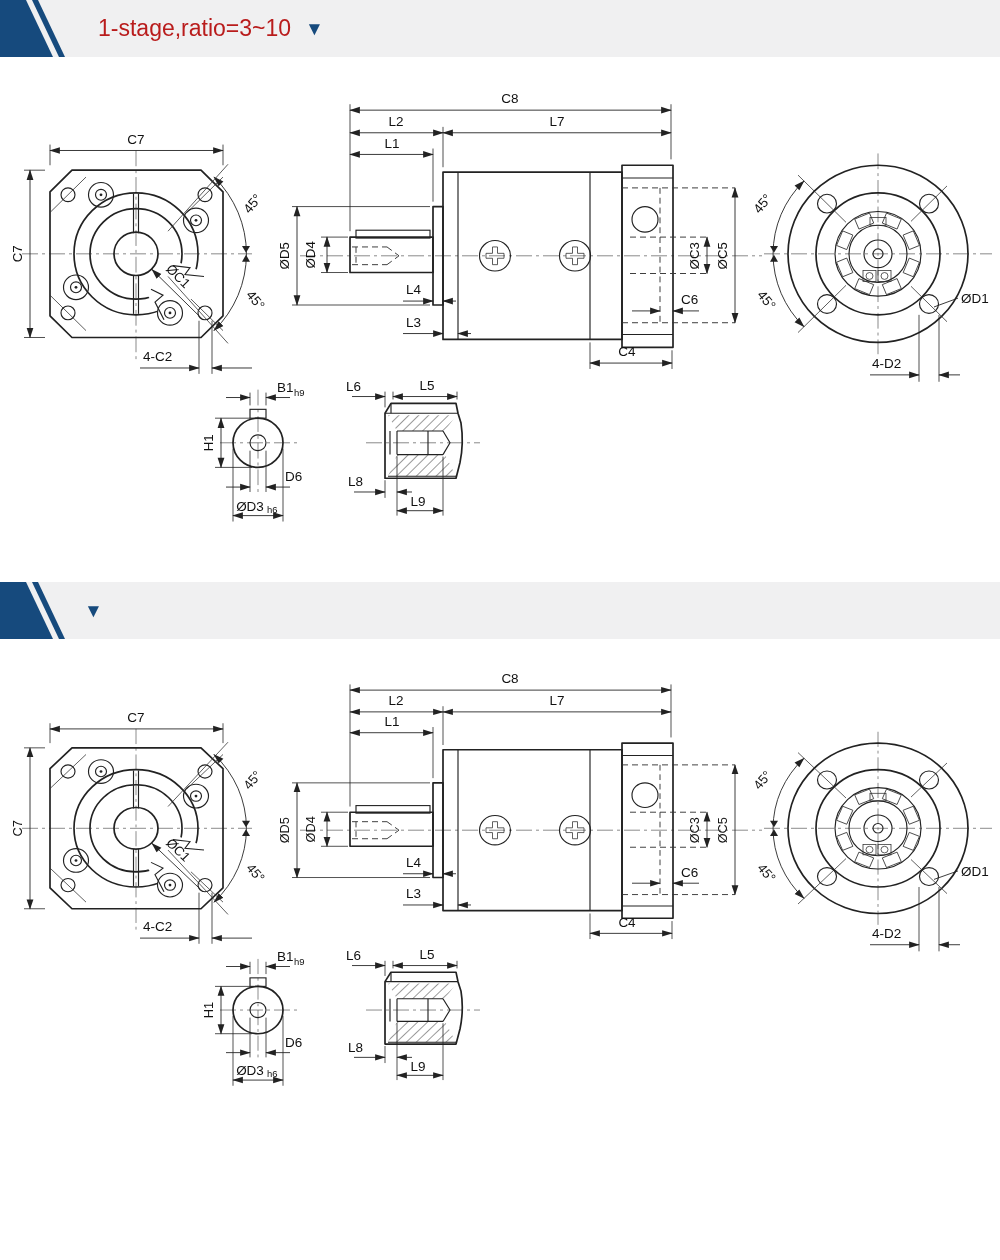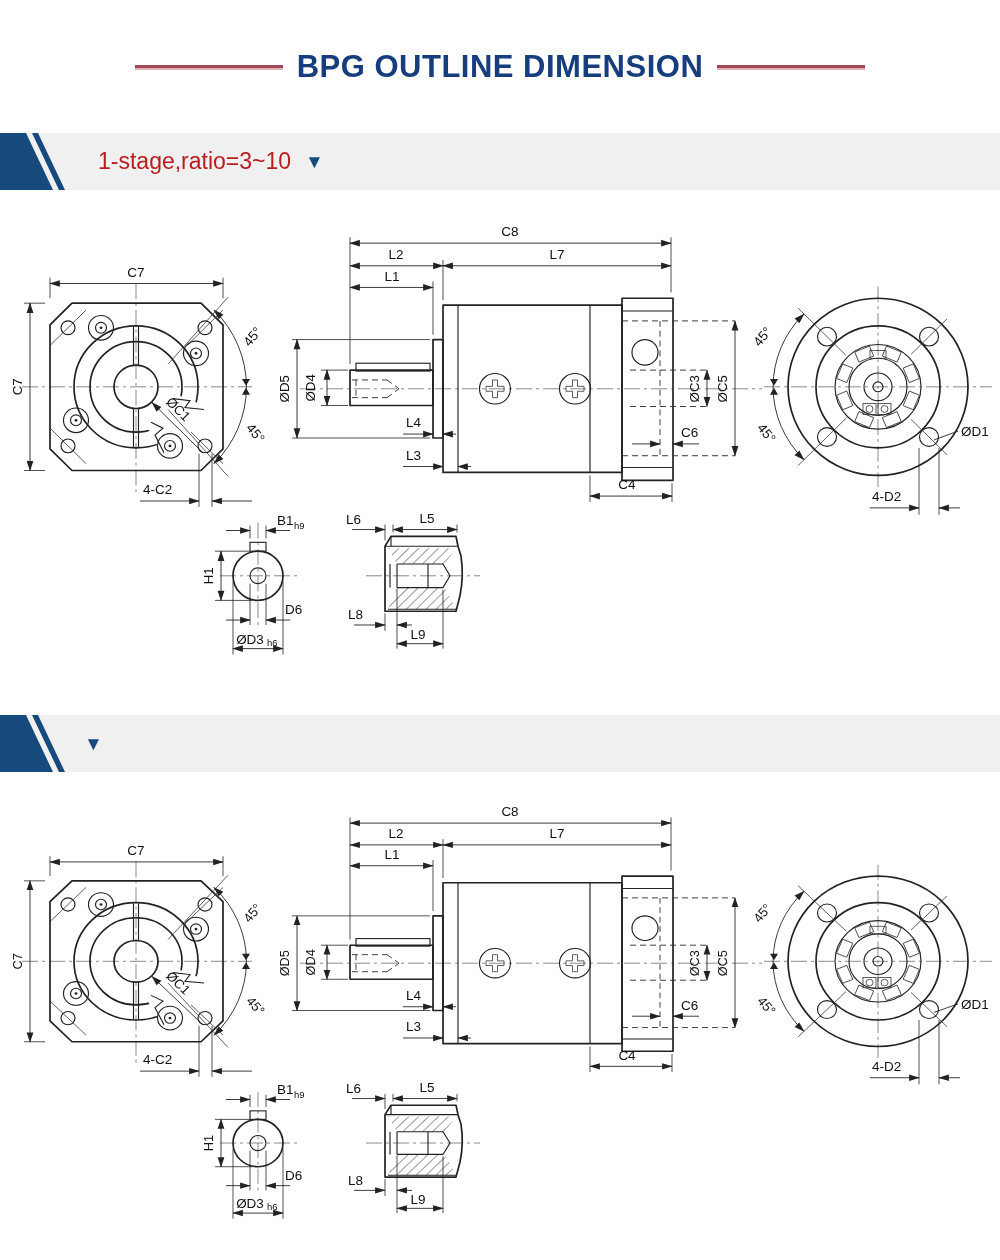--- a/index.html
+++ b/index.html
@@ -30,25 +30,20 @@
   .ext {fill:none;stroke:#222;stroke-width:.8;}
   .wh  {fill:#ffffff;stroke:none;}
   text.dt {font:13.5px "Liberation Sans",sans-serif;fill:#111;}
   text.dts{font:9.5px "Liberation Sans",sans-serif;fill:#111;}
 </style>
 </head>
 <body>
 
 <div class="page">
 
-  <div class="titlebar">
-    <div class="redline"></div>
-    <div class="page-title">BPG OUTLINE DIMENSION</div>
-    <div class="redline"></div>
-  </div>
 
   <div class="band">
     <svg class="flag" viewBox="0 0 70 57">
       <polygon points="0,0 26,0 53,57 0,57" fill="#164a7d"></polygon>
       <polygon points="32,0 38,0 65,57 59,57" fill="#164a7d"></polygon>
     </svg>
     <span class="band-label">1-stage,ratio=3~10</span>
     <span class="band-arrow">▼</span>
   </div>
 

